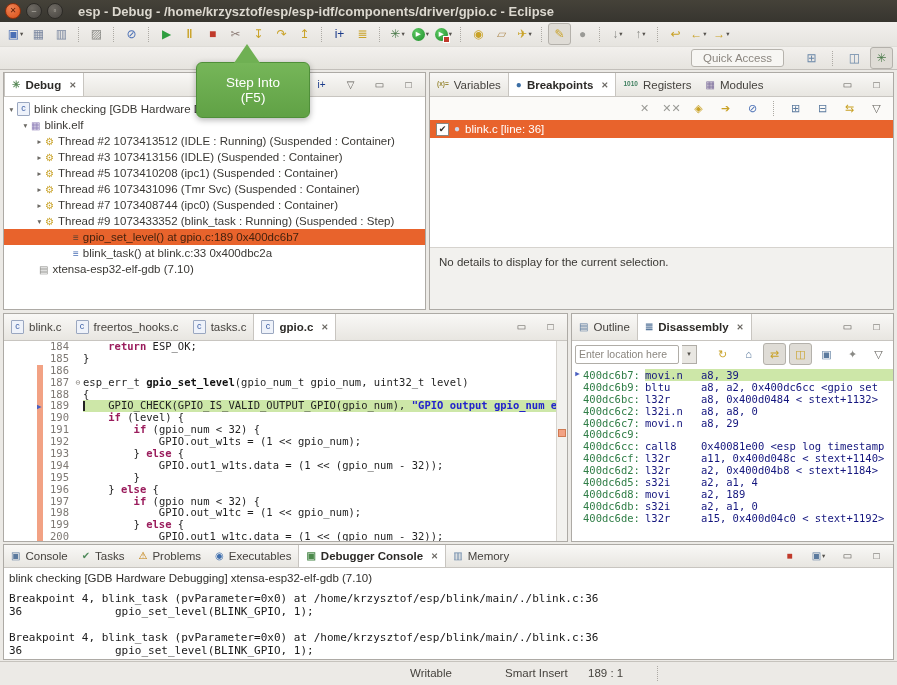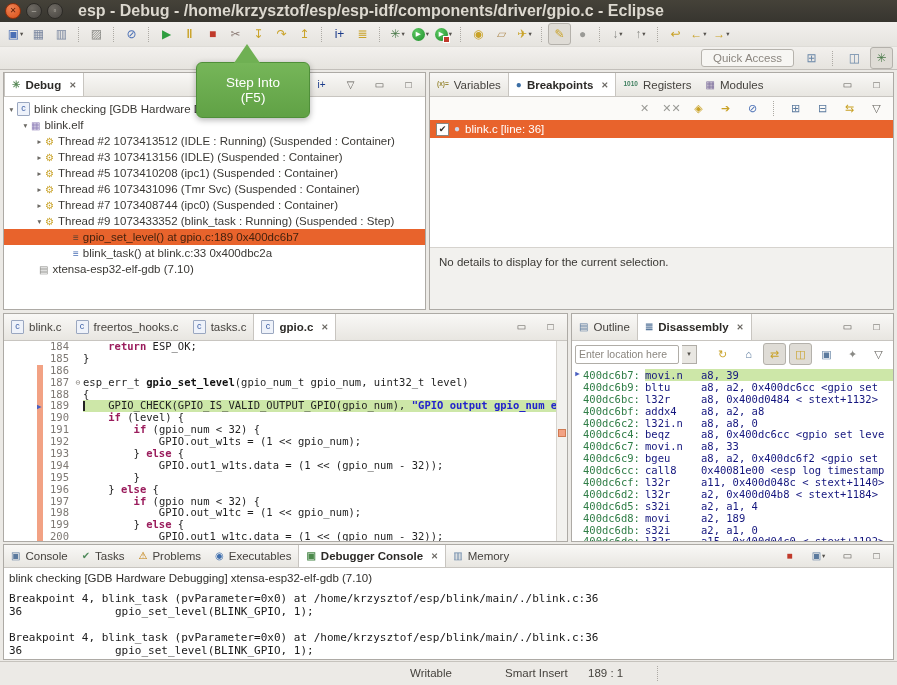--- a/index.html
+++ b/index.html
@@ -5,26 +5,26 @@
   html,body{margin:0;padding:0;}
   body{width:897px;height:685px;position:relative;overflow:hidden;background:#ECEAE6;
        font-family:"Liberation Sans",sans-serif;-webkit-font-smoothing:antialiased;}
   
   .titlebar{position:absolute;left:0;top:0;width:897px;height:22px;box-sizing:border-box;
     background:linear-gradient(#454239,#37352f);display:flex;align-items:center;padding-left:5px;gap:5px;}
   .wbtn{width:14px;height:14px;border-radius:50%;display:inline-flex;align-items:center;justify-content:center;
     font-size:8px;line-height:1;}
   .wbtn.close{background:radial-gradient(circle at 35% 30%,#f08355,#d84e15);border:1px solid #8c2f0c;color:#591d06;}
   .wbtn.minb,.wbtn.maxb{background:radial-gradient(circle at 35% 30%,#6d6962,#474440);border:1px solid #2c2a26;color:#c9c5bd;}
-  .title-text{color:#dcd8cf;font-size:16px;font-weight:bold;margin-left:10px;white-space:nowrap;}
+  .title-text{color:#dcd8cf;font-size:13px;font-weight:bold;margin-left:10px;white-space:nowrap;}
   
   .toolbar{position:absolute;left:0;width:897px;box-sizing:border-box;display:flex;align-items:center;
     background:linear-gradient(#f2f0ed,#e6e4df);padding:0 4px;}
   #toolbar1{top:22px;height:25px;border-bottom:1px solid #dedcd7;}
-  #toolbar2{top:47px;height:23px;border-bottom:1px solid #c2bfba;justify-content:flex-end;gap:4px;}
+  #toolbar2{top:47px;height:23px;border-bottom:1px solid #c2bfba;justify-content:flex-end;gap:14px;}
   .tbtn{height:20px;min-width:19px;padding:0 1px;display:inline-flex;align-items:center;justify-content:center;
     border:1px solid transparent;border-radius:3px;}
   .tbtn .g{font-size:12px;line-height:1;}
   .tbtn.toggled{border-color:#b4b1ab;background:#dfdcd6;}
   .dd{font-size:6.5px;color:#55524d;margin-left:1px;}
   .tsep{width:1px;height:15px;border-left:1px dotted #adaaa4;margin:0 5px;}
   .circle-green{width:13px;height:13px;border-radius:50%;display:inline-flex;align-items:center;justify-content:center;
     background:radial-gradient(circle at 35% 30%,#5cc862,#1f8f2b);color:#fff !important;font-size:6.5px !important;position:relative;}
   .circle-green.ext::after{content:"";position:absolute;right:-2px;bottom:-2px;width:5px;height:5px;background:#c03a2b;border:1px solid #fff;}
   .qa{border:1px solid #b6b3ad;border-radius:3px;background:#f7f6f3;color:#8b867f;font-size:11.5px;
@@ -484,25 +484,23 @@
         </span>
         <span class="tbtn">
           <span class="g" style="color: rgb(93, 90, 85);">▽</span>
         </span>
       </span>
   </div>
   <div id="disasm-rows">
       <div class="drow"><span class="dip">▶</span><span class="daddr">400dc6b7:</span><span class="dbody cur"><span class="dop">movi.n</span><span class="dargs">a8, 39</span></span></div>
       <div class="drow"><span class="dip"></span><span class="daddr">400dc6b9:</span><span class="dbody"><span class="dop">bltu</span><span class="dargs">a8, a2, 0x400dc6cc &lt;gpio_set_</span></span></div>
       <div class="drow"><span class="dip"></span><span class="daddr">400dc6bc:</span><span class="dbody"><span class="dop">l32r</span><span class="dargs">a8, 0x400d0484 &lt;_stext+1132&gt;</span></span></div>
-      <div class="drow"><span class="dip"></span><span class="daddr">400dc6bf:</span><span class="dbody"><span class="dop">addx4</span><span class="dargs">a8, a2, a8</span></span></div>
       <div class="drow"><span class="dip"></span><span class="daddr">400dc6c2:</span><span class="dbody"><span class="dop">l32i.n</span><span class="dargs">a8, a8, 0</span></span></div>
-      <div class="drow"><span class="dip"></span><span class="daddr">400dc6c4:</span><span class="dbody"><span class="dop">beqz</span><span class="dargs">a8, 0x400dc6cc &lt;gpio_set_leve</span></span></div>
-      <div class="drow"><span class="dip"></span><span class="daddr">400dc6c7:</span><span class="dbody"><span class="dop">movi.n</span><span class="dargs">a8, 33</span></span></div>
-      <div class="drow"><span class="dip"></span><span class="daddr">400dc6c9:</span><span class="dbody"><span class="dop">bgeu</span><span class="dargs">a8, a2, 0x400dc6f2 &lt;gpio_set_</span></span></div>
+      <div class="drow"><span class="dip"></span><span class="daddr">400dc6c7:</span><span class="dbody"><span class="dop">movi.n</span><span class="dargs">a8, 29</span></span></div>
+      <div class="drow"><span class="dip"></span><span class="daddr">400dc6c9:</span></div>
       <div class="drow"><span class="dip"></span><span class="daddr">400dc6cc:</span><span class="dbody"><span class="dop">call8</span><span class="dargs">0x40081e00 &lt;esp_log_timestamp</span></span></div>
       <div class="drow"><span class="dip"></span><span class="daddr">400dc6cf:</span><span class="dbody"><span class="dop">l32r</span><span class="dargs">a11, 0x400d048c &lt;_stext+1140&gt;</span></span></div>
       <div class="drow"><span class="dip"></span><span class="daddr">400dc6d2:</span><span class="dbody"><span class="dop">l32r</span><span class="dargs">a2, 0x400d04b8 &lt;_stext+1184&gt;</span></span></div>
       <div class="drow"><span class="dip"></span><span class="daddr">400dc6d5:</span><span class="dbody"><span class="dop">s32i</span><span class="dargs">a2, a1, 4</span></span></div>
       <div class="drow"><span class="dip"></span><span class="daddr">400dc6d8:</span><span class="dbody"><span class="dop">movi</span><span class="dargs">a2, 189</span></span></div>
       <div class="drow"><span class="dip"></span><span class="daddr">400dc6db:</span><span class="dbody"><span class="dop">s32i</span><span class="dargs">a2, a1, 0</span></span></div>
       <div class="drow"><span class="dip"></span><span class="daddr">400dc6de:</span><span class="dbody"><span class="dop">l32r</span><span class="dargs">a15, 0x400d04c0 &lt;_stext+1192&gt;</span></span></div>
     </div>
 </div>
 

